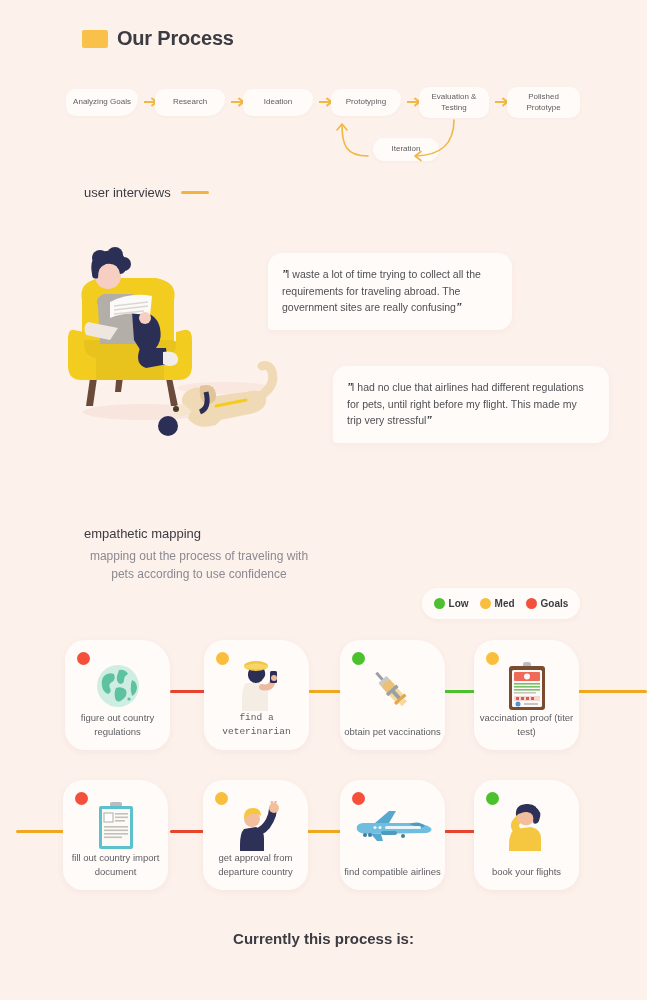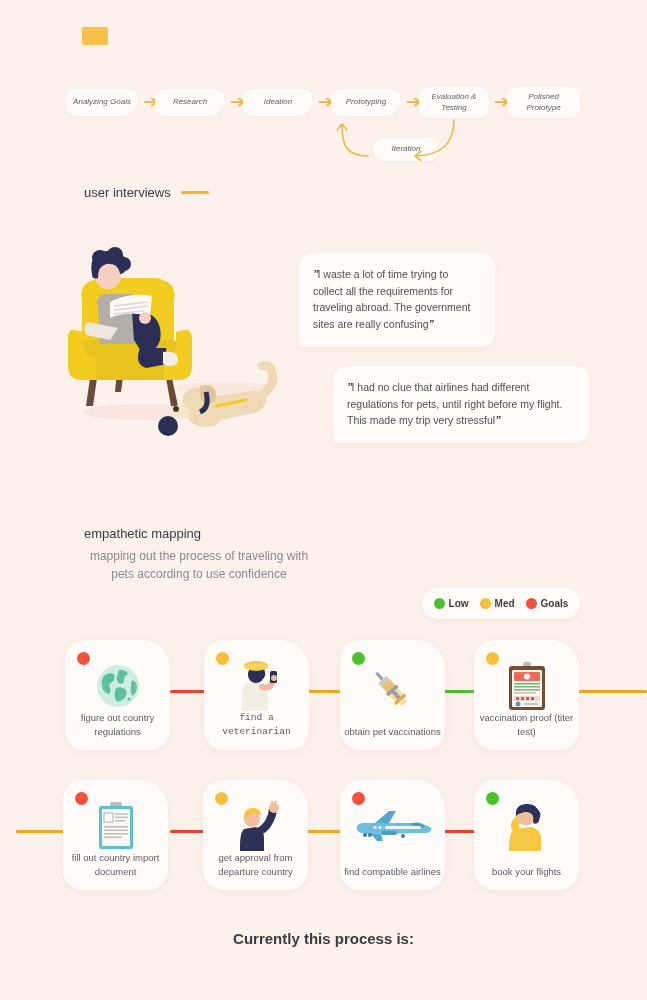--- a/index.html
+++ b/index.html
@@ -33,21 +33,21 @@
     font-size: 20px;
     font-weight: bold;
     color: #3B3B42;
     letter-spacing: -0.2px;
   }
 
   
   .flow {
     position: absolute;
     left: 0; top: 80px;
-    width: 561px; height: 90px; font-style: italic;
+    width: 561px; height: 90px;
   }
   .flow-node {
     position: absolute;
     background: #FFFBF8;
     border-radius: 12px;
     display: flex;
     align-items: center;
     justify-content: center;
     text-align: center;
     font-size: 8px;
@@ -193,20 +193,21 @@
   .footer-sub { font-size: 10px; color: #7c7c82; }
   .footer-sub b { color: #3B3B42; }
   .sev { color: #E8432C; font-weight: bold; }
   .med { color: #F0A81E; font-weight: bold; }
 </style>
 </head>
 <body>
 
 <div class="header">
   <div class="header-swatch"></div>
+  <div class="header-title">Our Process</div>
 </div>
 
 <div class="flow">
   <div class="flow-node" style="left:66px; top:9px; width:72px; height:27px; border-bottom-right-radius:22px;">
     <span>Analyzing Goals</span>
   </div>
   <div class="flow-arrow" style="left:144px; top:17px;">
     <svg width="16" height="10" viewBox="0 0 16 10">
         <path d="M0 5h11M8 1.5L12.5 5 8 8.5" stroke="#F0B745" stroke-width="2" fill="none" stroke-linecap="round" stroke-linejoin="round"></path>
       </svg>
@@ -321,25 +322,25 @@
 
   <path d="M200 156 Q216 146 212 132 Q210 124 202 126" stroke="#F0D9B5" stroke-width="9" fill="none" stroke-linecap="round"></path>
 
   <path d="M156 166 L186 160" stroke="#F3CC20" stroke-width="3" stroke-linecap="round"></path>
 
   <path d="M132 178 Q140 186 154 182 L158 178" stroke="#F0D9B5" stroke-width="7" fill="none" stroke-linecap="round"></path>
 
   <circle cx="108" cy="186" r="10" fill="#2B2E55"></circle>
 </svg>
 
-<div class="quote" style="left:268px; top:253px; width:196px; border-bottom-left-radius:4px;margin-left:31px;">
+<div class="quote" style="left:268px; top:253px; width:244px; border-bottom-left-radius:4px;">
   <span class="qmark">”</span><span>I waste a lot of time trying to collect all the requirements for traveling abroad. The government sites are really confusing</span><span class="qmark">”</span>
 </div>
 
-<div class="quote" style="left:333px; top:366px; width:256px; border-bottom-left-radius:4px;">
+<div class="quote" style="left:333px; top:366px; width:276px; border-bottom-left-radius:4px;">
   <span class="qmark">”</span><span>I had no clue that airlines had different regulations for pets, until right before my flight. This made my trip very stressful</span><span class="qmark">”</span>
 </div>
 
 <div class="emp-head">
   <div class="emp-title">empathetic mapping</div>
   <div class="emp-sub">mapping out the process of traveling with pets according to use confidence</div>
 </div>
 
 <div class="legend">
   <div class="legend-item">

